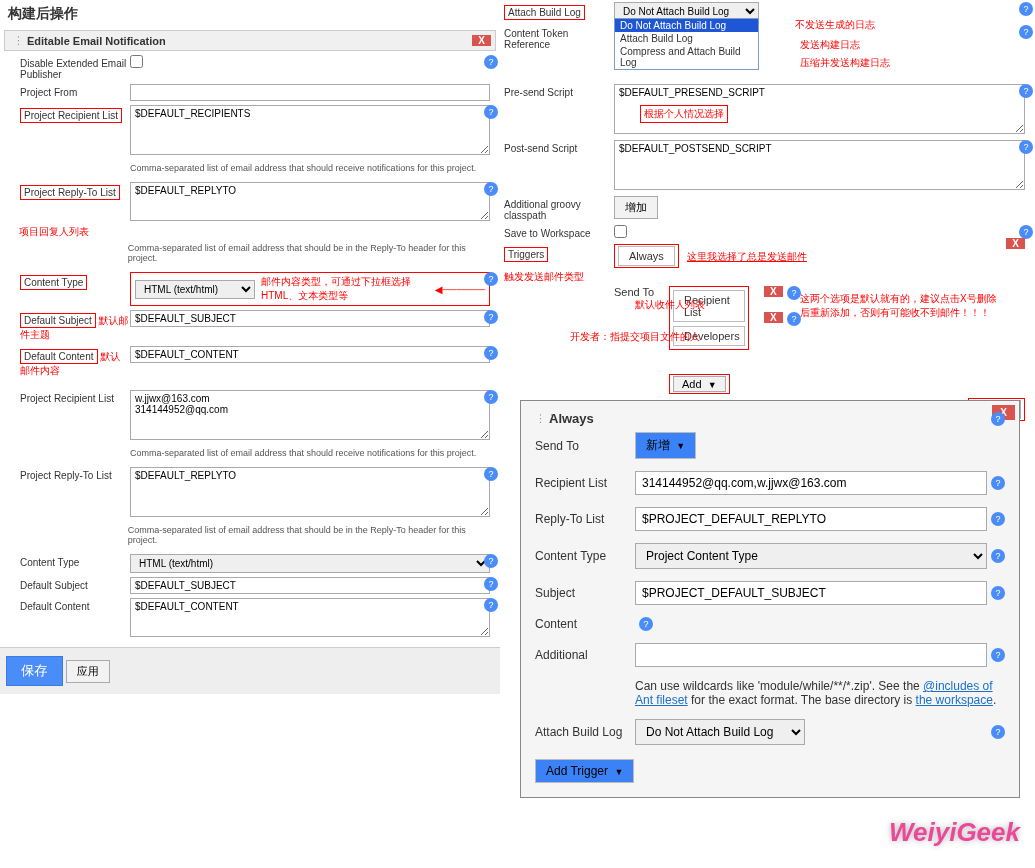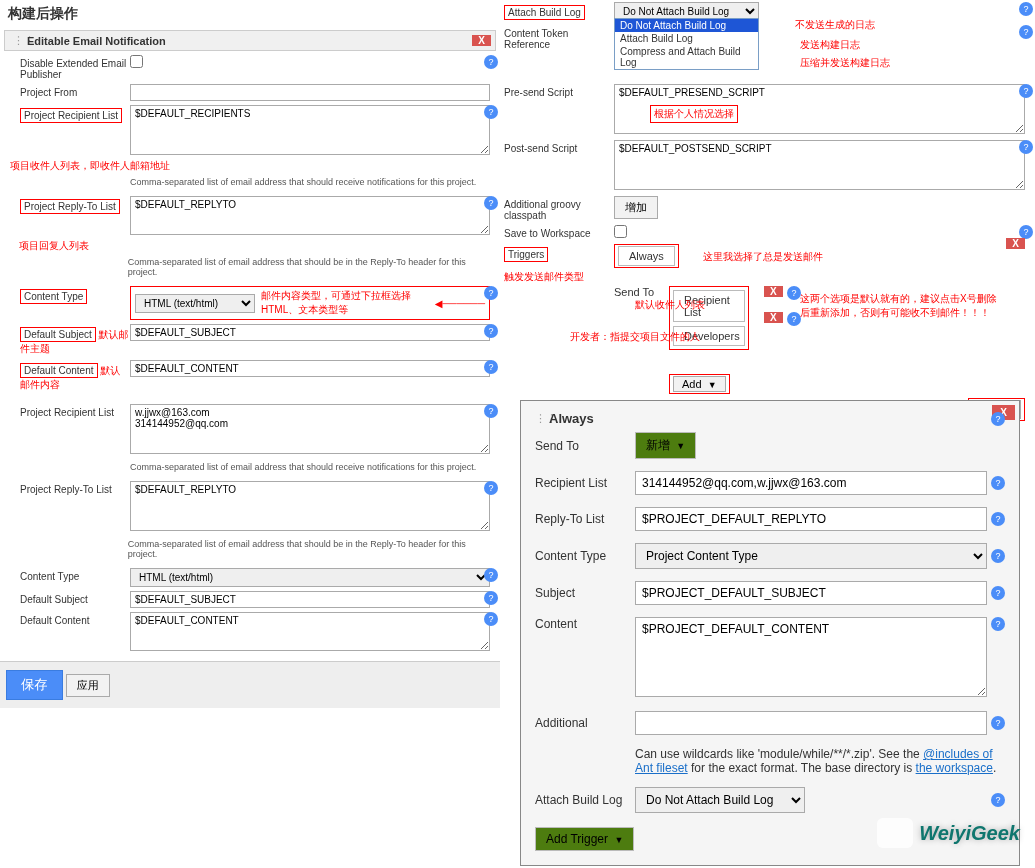--- a/index.html
+++ b/index.html
@@ -26,24 +26,24 @@
 .pill { border:1px solid #bbb; padding:3px 10px; font-size:11px; background:#fff; display:inline-block;}
 .drop-open { position:relative; border:1px solid #7a9ec6; background:#fff; font-size:10px; width:145px;}
 .drop-open div{ padding:1px 5px;}
 .drop-sel{ background:#1e56d6; color:#fff;}
 .always-panel{ position:absolute; left:520px; top:400px; width:500px; border:1px solid #888; background:#f5f5f5; padding:10px 14px 14px 14px;}
 .ap-row{ display:flex; align-items:center; padding:6px 0;}
 .ap-lbl{ width:100px; font-size:12px; color:#333;}
 .ap-field{ flex:1;}
 .ap-input{ width:100%; border:1px solid #aaa; padding:4px 6px; font-size:12px;}
 .link{color:#1a6fc9;}
-.wm{ position:absolute; right:15px; bottom:20px; font-size:20px; color:#0f766e; font-style:italic; font-weight:bold; text-shadow:0 0 6px rgba(0,0,0,.3); display:flex; align-items:center;}
+.wm{ position:absolute; right:15px; bottom:20px; font-size:26px; color:#ec4899; font-style:italic; font-weight:bold; text-shadow:0 0 6px rgba(0,0,0,.3); display:flex; align-items:center;}
 .wm-bubble{ width:36px; height:30px; background:#fff; border-radius:6px; margin-right:6px; position:relative; opacity:.85;}
 .wm-bubble::after{content:""; position:absolute; bottom:-5px; left:7px; border:5px solid transparent; border-top-color:#fff;}
-.dd-btn{ background:#4d7c0f; border:1px solid #bbb; padding:4px 10px; font-size:12px;}
+.dd-btn{ background:#3b82f6; border:1px solid #bbb; padding:4px 10px; font-size:12px;}
 .caret{ font-size:9px; margin-left:3px;}
 </style>
 </head>
 <body>
 
 <div class="left-panel">
   <div class="title">构建后操作</div>
 
   <div class="sec-head">
     <span class="drag">⋮⋮</span>
@@ -60,21 +60,20 @@
   <div class="row">
       <span class="lbl">Project From</span>
     <div class="field"><input type="text" style=""></div>
   </div>
 
   <div class="row" style="position:relative;">
     <span class="lbl"><span class="redbox">Project Recipient List</span></span>
     <div class="field"><textarea rows="4" style="">$DEFAULT_RECIPIENTS</textarea></div>
     <span class="q">?</span>
   </div>
-  <div style="padding-left:10px;" class="red-anno">项目收件人列表，即收件人邮箱地址</div>
   <div class="row">
       <span class="lbl"></span>
       <div class="help-txt">Comma-separated list of email address that should receive notifications for this project.</div>
     </div>
 
   <div class="row" style="position:relative;">
     <span class="lbl"><span class="redbox">Project Reply-To List</span></span>
     <div class="field"><textarea rows="3" style="">$DEFAULT_REPLYTO</textarea></div>
     <span class="q">?</span>
   </div>
@@ -173,21 +172,21 @@
     <span class="lbl">Content Token Reference</span>
     <div class="field"></div>
     <span class="q">?</span>
   </div>
 
   <div class="row" style="position:relative; padding-left:4px; margin-top:30px;">
     <span class="lbl">Pre-send Script</span>
     <div class="field"><textarea rows="4" style="">$DEFAULT_PRESEND_SCRIPT</textarea></div>
     <span class="q">?</span>
   </div>
-  <div style="position:absolute; left:150px; top:105px;"><span class="redbox red-anno">根据个人情况选择</span></div>
+  <div style="position:absolute; left:140px; top:105px;"><span class="redbox red-anno">根据个人情况选择</span></div>
 
   <div class="row" style="position:relative; padding-left:4px;">
     <span class="lbl">Post-send Script</span>
     <div class="field"><textarea rows="4" style="">$DEFAULT_POSTSEND_SCRIPT</textarea></div>
     <span class="q">?</span>
   </div>
 
   <div class="row" style="padding-left:4px;">
     <span class="lbl">Additional groovy classpath</span>
     <div class="field"><button class="btn">增加</button></div>
@@ -198,21 +197,21 @@
     <div class="field"><input type="checkbox" style=""></div>
     <span class="q">?</span>
   </div>
 
   <div class="row" style="padding-left:4px;">
     <span class="lbl"><span class="redbox">Triggers</span></span>
     <div class="field" style="position:relative;">
       <span class="redbox" style="border-color:red;">
         <span class="pill">Always</span>
       </span>
-      <span class="red-anno" style="margin-left:21px;">这里我选择了总是发送邮件</span>
+      <span class="red-anno" style="margin-left:5px;text-decoration:underline;">这里我选择了总是发送邮件</span>
       <button class="close-x" style="position:absolute; right:0; top:-6px;">X</button>
     </div>
   </div>
   <div class="red-anno" style="padding-left:4px;">触发发送邮件类型</div>
 
   <div class="row" style="padding-left:4px; position:relative;">
     <span class="lbl"></span>
     <span style="width:55px;">Send To</span>
     <div class="field" style="position:relative;">
        <div style="border:1px solid red; padding:3px; width:80px; display:inline-block;">
@@ -278,21 +277,20 @@
   </div>
 
   <div class="ap-row" style="position:relative;">
     <span class="ap-lbl">Subject</span>
     <div class="ap-field"><input class="ap-input" value="$PROJECT_DEFAULT_SUBJECT" style=""></div>
     <span class="q-inline" style="margin-left:4px;">?</span>
   </div>
 
   <div class="ap-row" style="position:relative; align-items:flex-start;">
     <span class="ap-lbl">Content</span>
-    <div class="ap-field"><textarea class="ap-input" rows="5" style="">$PROJECT_DEFAULT_CONTENT</textarea></div>
     <span class="q-inline" style="margin-left:4px;">?</span>
   </div>
 
   <div class="ap-row" style="position:relative;">
     <span class="ap-lbl">Additional</span>
     <div class="ap-field"><input class="ap-input" style=""></div>
     <span class="q-inline" style="margin-left:4px;">?</span>
   </div>
   <div class="ap-row">
       <span class="ap-lbl"></span>

